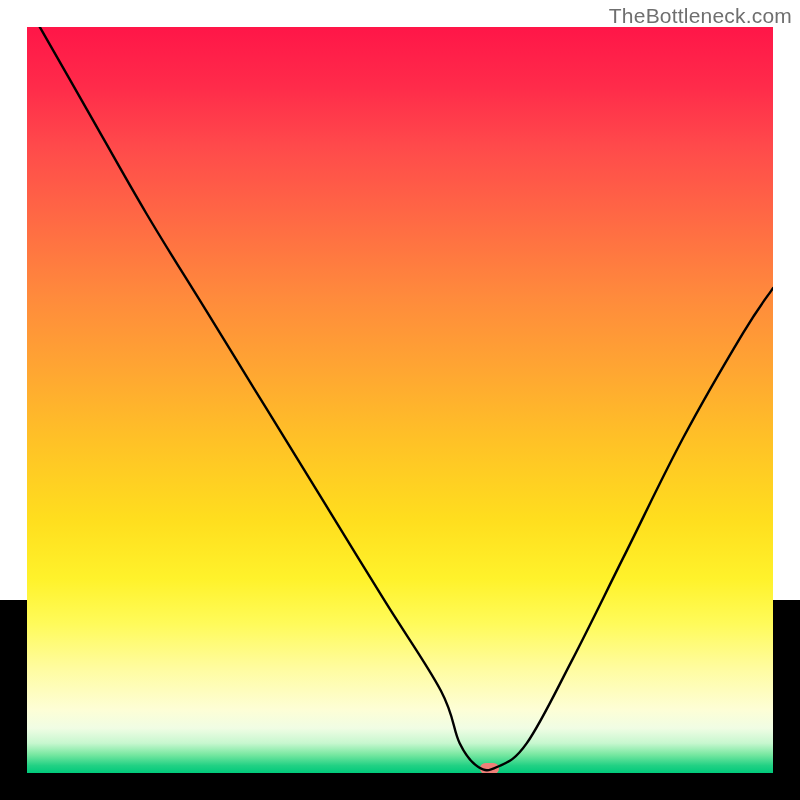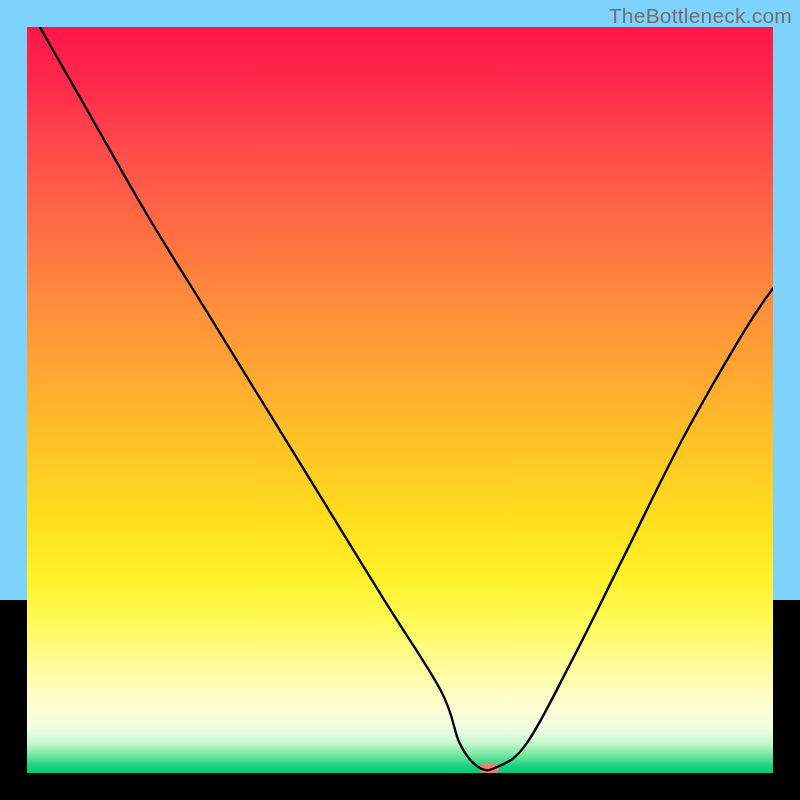--- a/index.html
+++ b/index.html
@@ -8,21 +8,21 @@
     width: 800px;
     height: 800px;
     background: #000;
     overflow: hidden;
     font-family: Arial, Helvetica, sans-serif;
   }
   .frame {
     position: absolute;
     left: 0; top: 0;
     width: 800px; height: 600px;
-    background: #7dd3fc;
+    background: #ffffff;
   }
   .plot {
     position: absolute;
     left: 27px;
     top: 27px;
     width: 746px;
     height: 746px;
     overflow: hidden;
   }
   .gradient {

